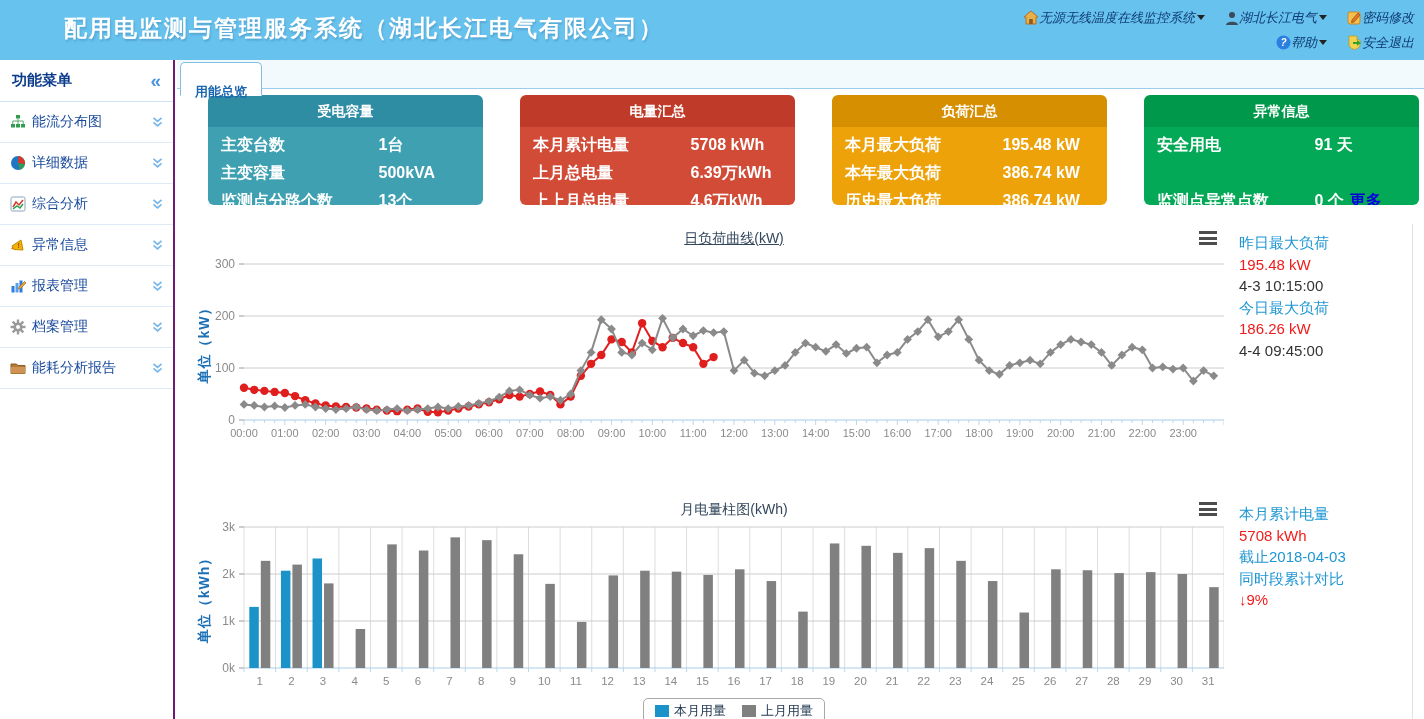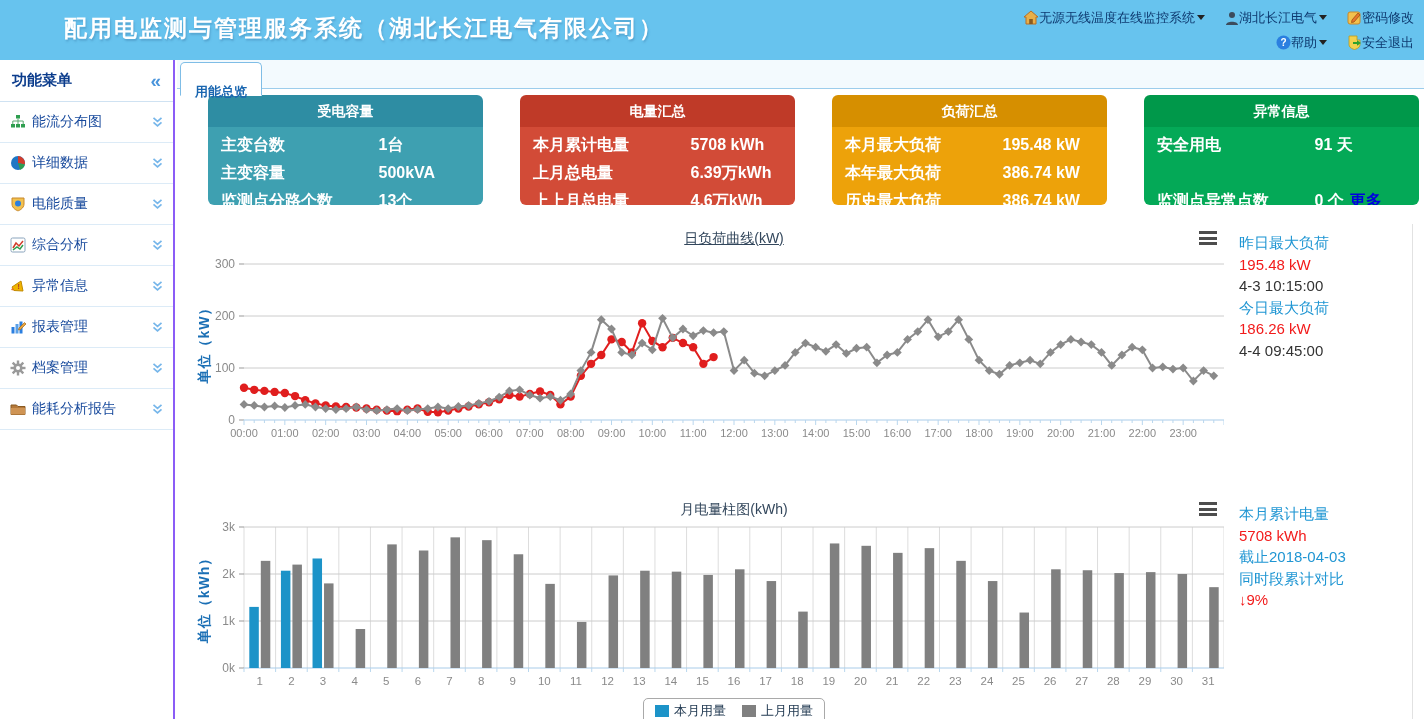--- a/index.html
+++ b/index.html
@@ -6,26 +6,26 @@
   html,body { width:1424px; height:719px; overflow:hidden; background:#fff;
     font-family:"Liberation Sans","DejaVu Sans",sans-serif; }
   body { position:relative; }
 
   
   .header { position:absolute; left:0; top:0; width:1424px; height:60px; background:#67c3ee; }
   .app-title { position:absolute; left:64px; top:13px; font-size:23px; font-weight:bold; color:#fff;
     letter-spacing:2px; text-shadow:1px 2px 2px rgba(70,140,185,.55); white-space:nowrap; }
   .hdr-right { position:absolute; right:10px; top:5px; font-size:13px; color:#0e3a70; }
   .hdr-row { display:flex; justify-content:flex-end; align-items:center; height:25px; gap:20px; }
-  .hlink { display:inline-flex; align-items:center; cursor:pointer; white-space:nowrap; }
+  .hlink { display:inline-flex; align-items:center; cursor:pointer; white-space:nowrap;font-style:italic; }
   .caret { width:0; height:0; border:4px solid transparent; border-top:5px solid #222; margin-left:2px; transform:translateY(2px); }
 
   
   .sidebar { position:absolute; left:0; top:60px; width:175px; bottom:0; background:#fff;
-    border-right:2px solid #8b5cf6; }
+    border-right:2px solid #701a75; }
   .sb-head { height:42px; display:flex; align-items:center; justify-content:space-between; padding:0 12px;
     border-bottom:1px solid #cfe2f2; color:#0b3c8c; font-weight:bold; font-size:15px; }
   .sb-collapse { color:#4a95dc; font-size:19px; font-weight:bold; cursor:pointer; }
   .sb-item { height:41px; display:flex; align-items:center; gap:6px; padding:0 10px;
     border-bottom:1px solid #dcebf7; font-size:14px; color:#17499c; cursor:pointer; }
   .sb-item svg.mi { flex:0 0 auto; }
   .sb-chev { margin-left:auto; }
 
   
   .main { position:absolute; left:177px; top:60px; width:1247px; bottom:0; background:#fff; }
@@ -134,30 +134,20 @@
         <path d="M1.5 0.8 L5.5 4.3 L9.5 0.8 M1.5 5.3 L5.5 8.8 L9.5 5.3" stroke="#76b6ea" stroke-width="1.7" fill="none"></path>
       </svg>
   </div>
   <div class="sb-item">
     <svg class="mi" width="16" height="16" viewBox="0 0 16 16">
         <circle cx="8" cy="8" r="7" fill="#1f77c4"></circle>
         <path d="M8 8 L8 1 A7 7 0 0 1 14.8 9.5 Z" fill="#d23c2c"></path>
         <path d="M8 8 L14.8 9.5 A7 7 0 0 1 10 14.7 Z" fill="#2e9e4f"></path>
       </svg>
     <span>详细数据</span>
-    <svg class="sb-chev" width="11" height="10" viewBox="0 0 11 10">
-        <path d="M1.5 0.8 L5.5 4.3 L9.5 0.8 M1.5 5.3 L5.5 8.8 L9.5 5.3" stroke="#76b6ea" stroke-width="1.7" fill="none"></path>
-      </svg>
-  </div>
-  <div class="sb-item">
-    <svg class="mi" width="16" height="16" viewBox="0 0 16 16">
-        <path d="M2 2 H14 V8 C14 12.5 8.7 14.8 8 14.8 C7.3 14.8 2 12.5 2 8 Z" fill="#f2c14e" stroke="#c8882a"></path>
-        <circle cx="8" cy="7.5" r="3" fill="#2b7fe0"></circle>
-      </svg>
-    <span>电能质量</span>
     <svg class="sb-chev" width="11" height="10" viewBox="0 0 11 10">
         <path d="M1.5 0.8 L5.5 4.3 L9.5 0.8 M1.5 5.3 L5.5 8.8 L9.5 5.3" stroke="#76b6ea" stroke-width="1.7" fill="none"></path>
       </svg>
   </div>
   <div class="sb-item">
     <svg class="mi" width="16" height="16" viewBox="0 0 16 16">
         <rect x="1" y="1" width="14" height="14" rx="1.5" fill="#fff" stroke="#8aa4bd"></rect>
         <path d="M3 11 L6 6 L9 9 L13 4" stroke="#d23c2c" stroke-width="1.5" fill="none"></path>
         <path d="M3 13 L7 10 L10 12 L13 8" stroke="#2e9e4f" stroke-width="1.5" fill="none"></path>
       </svg>

